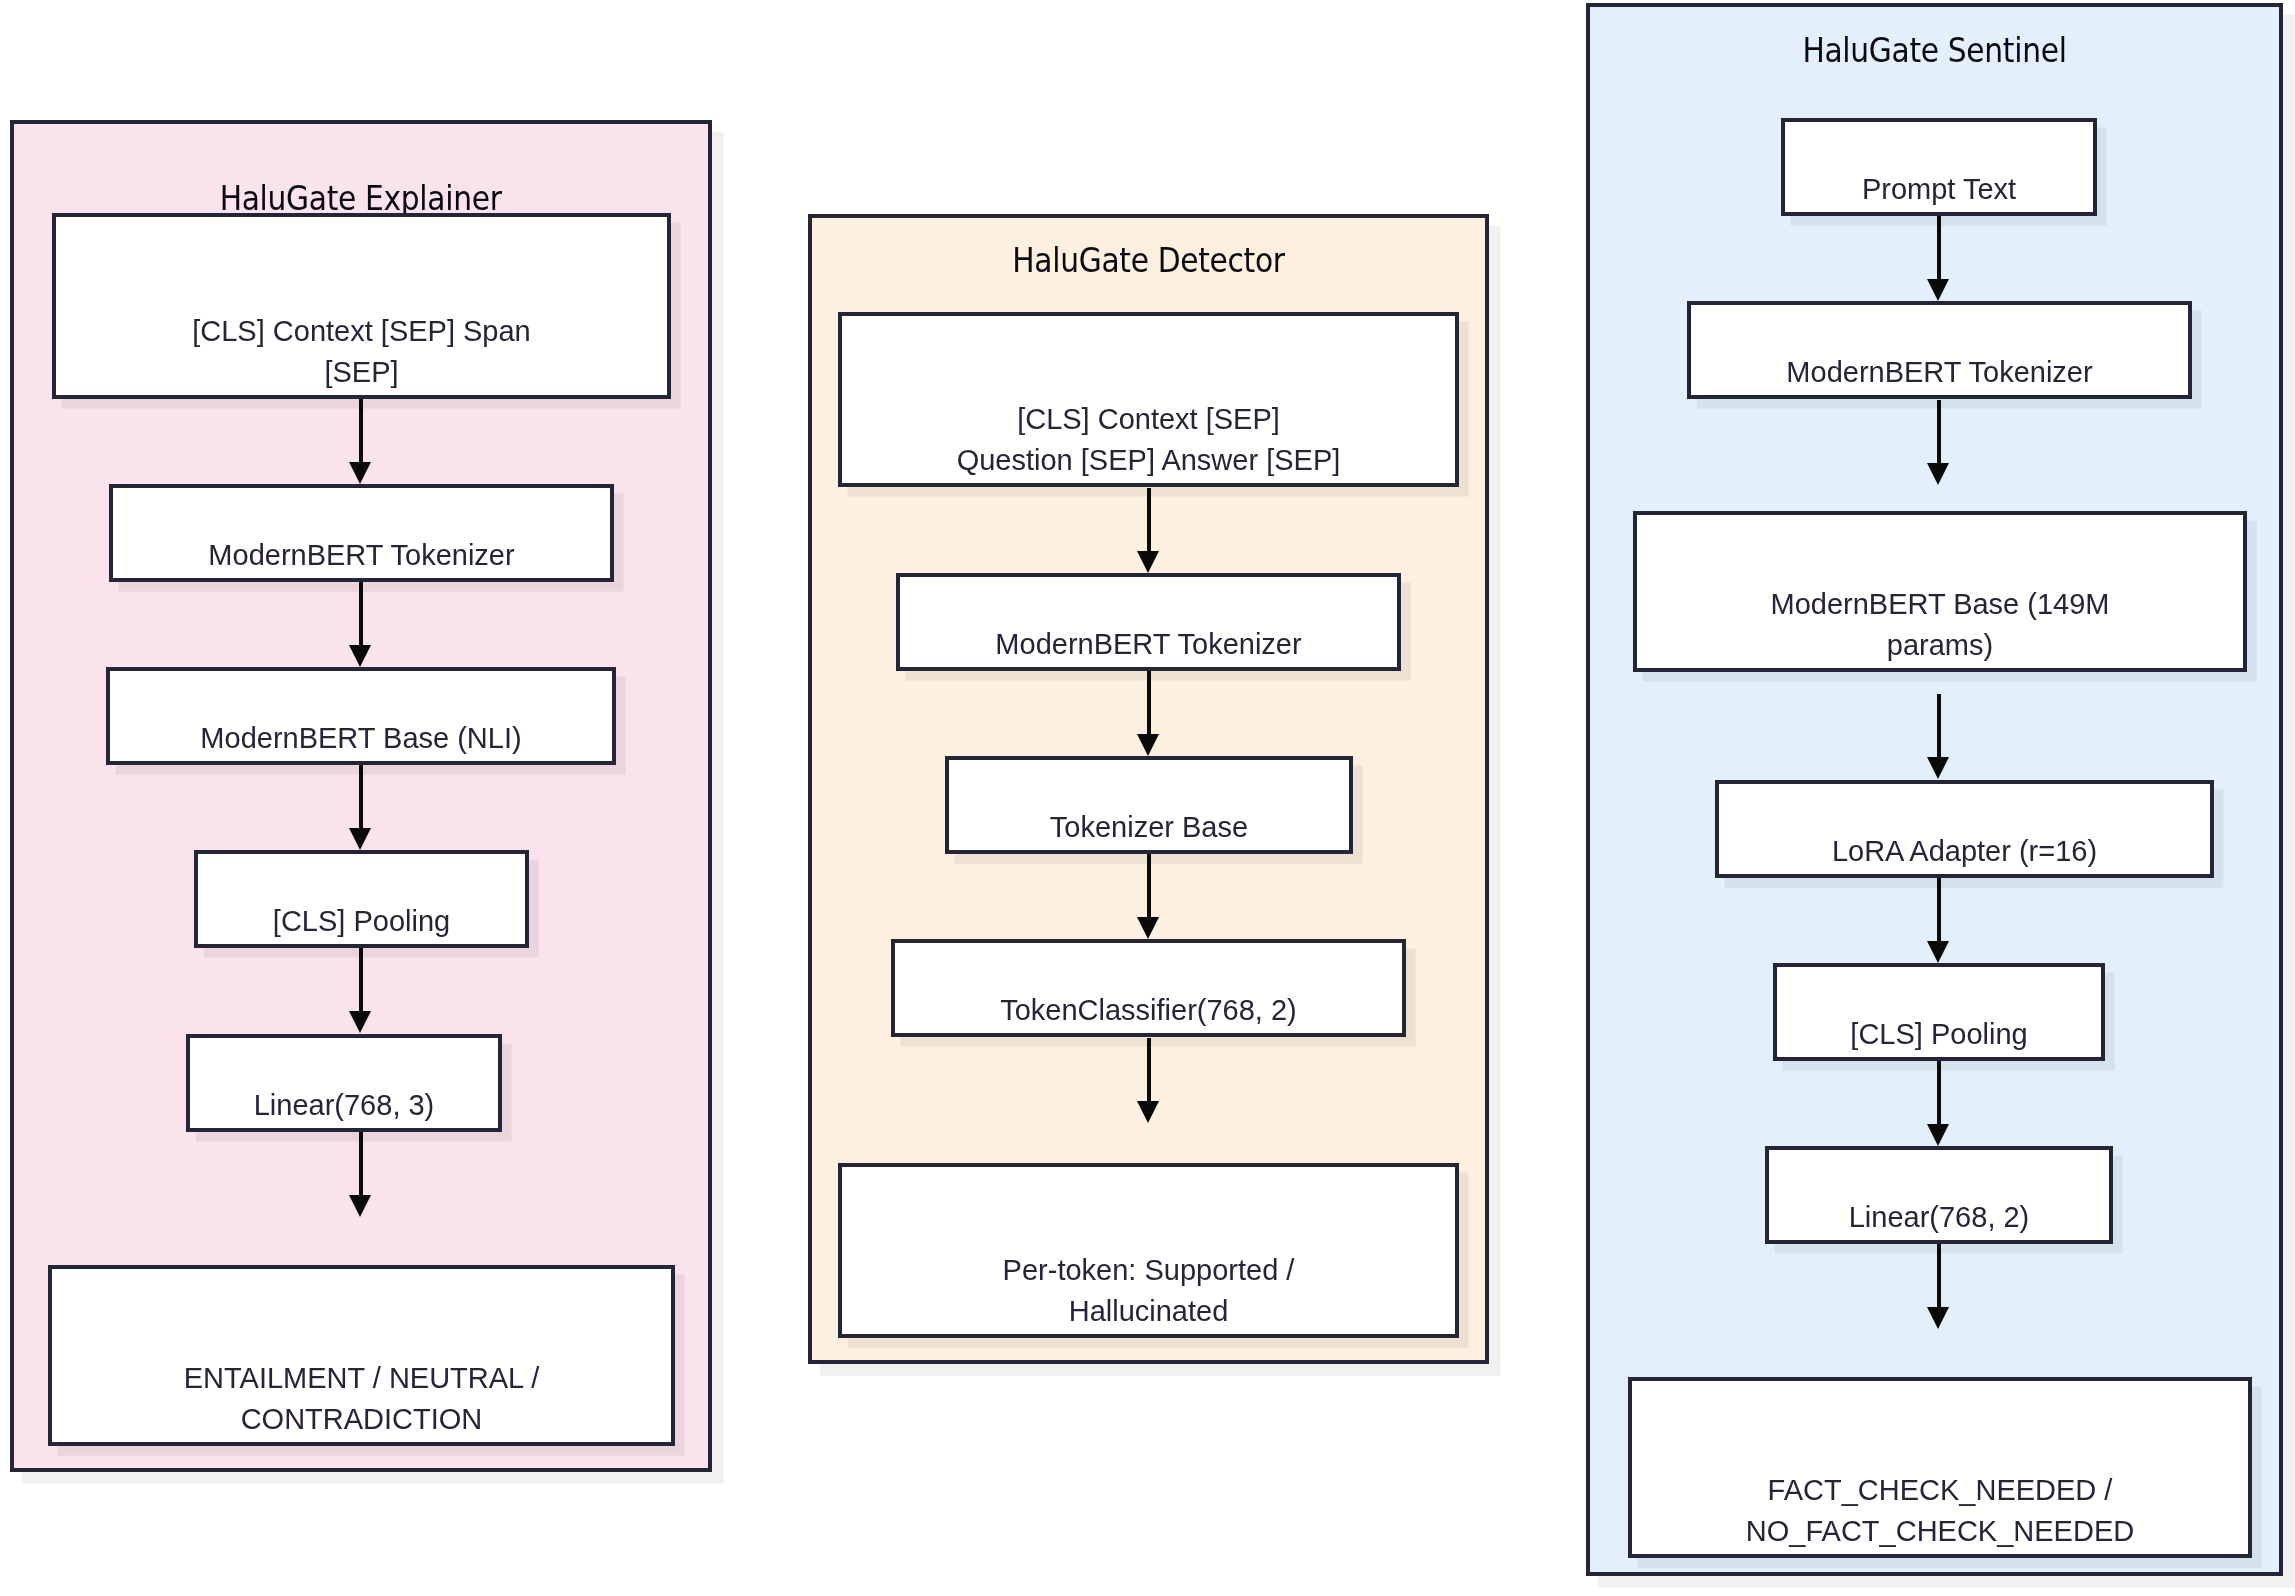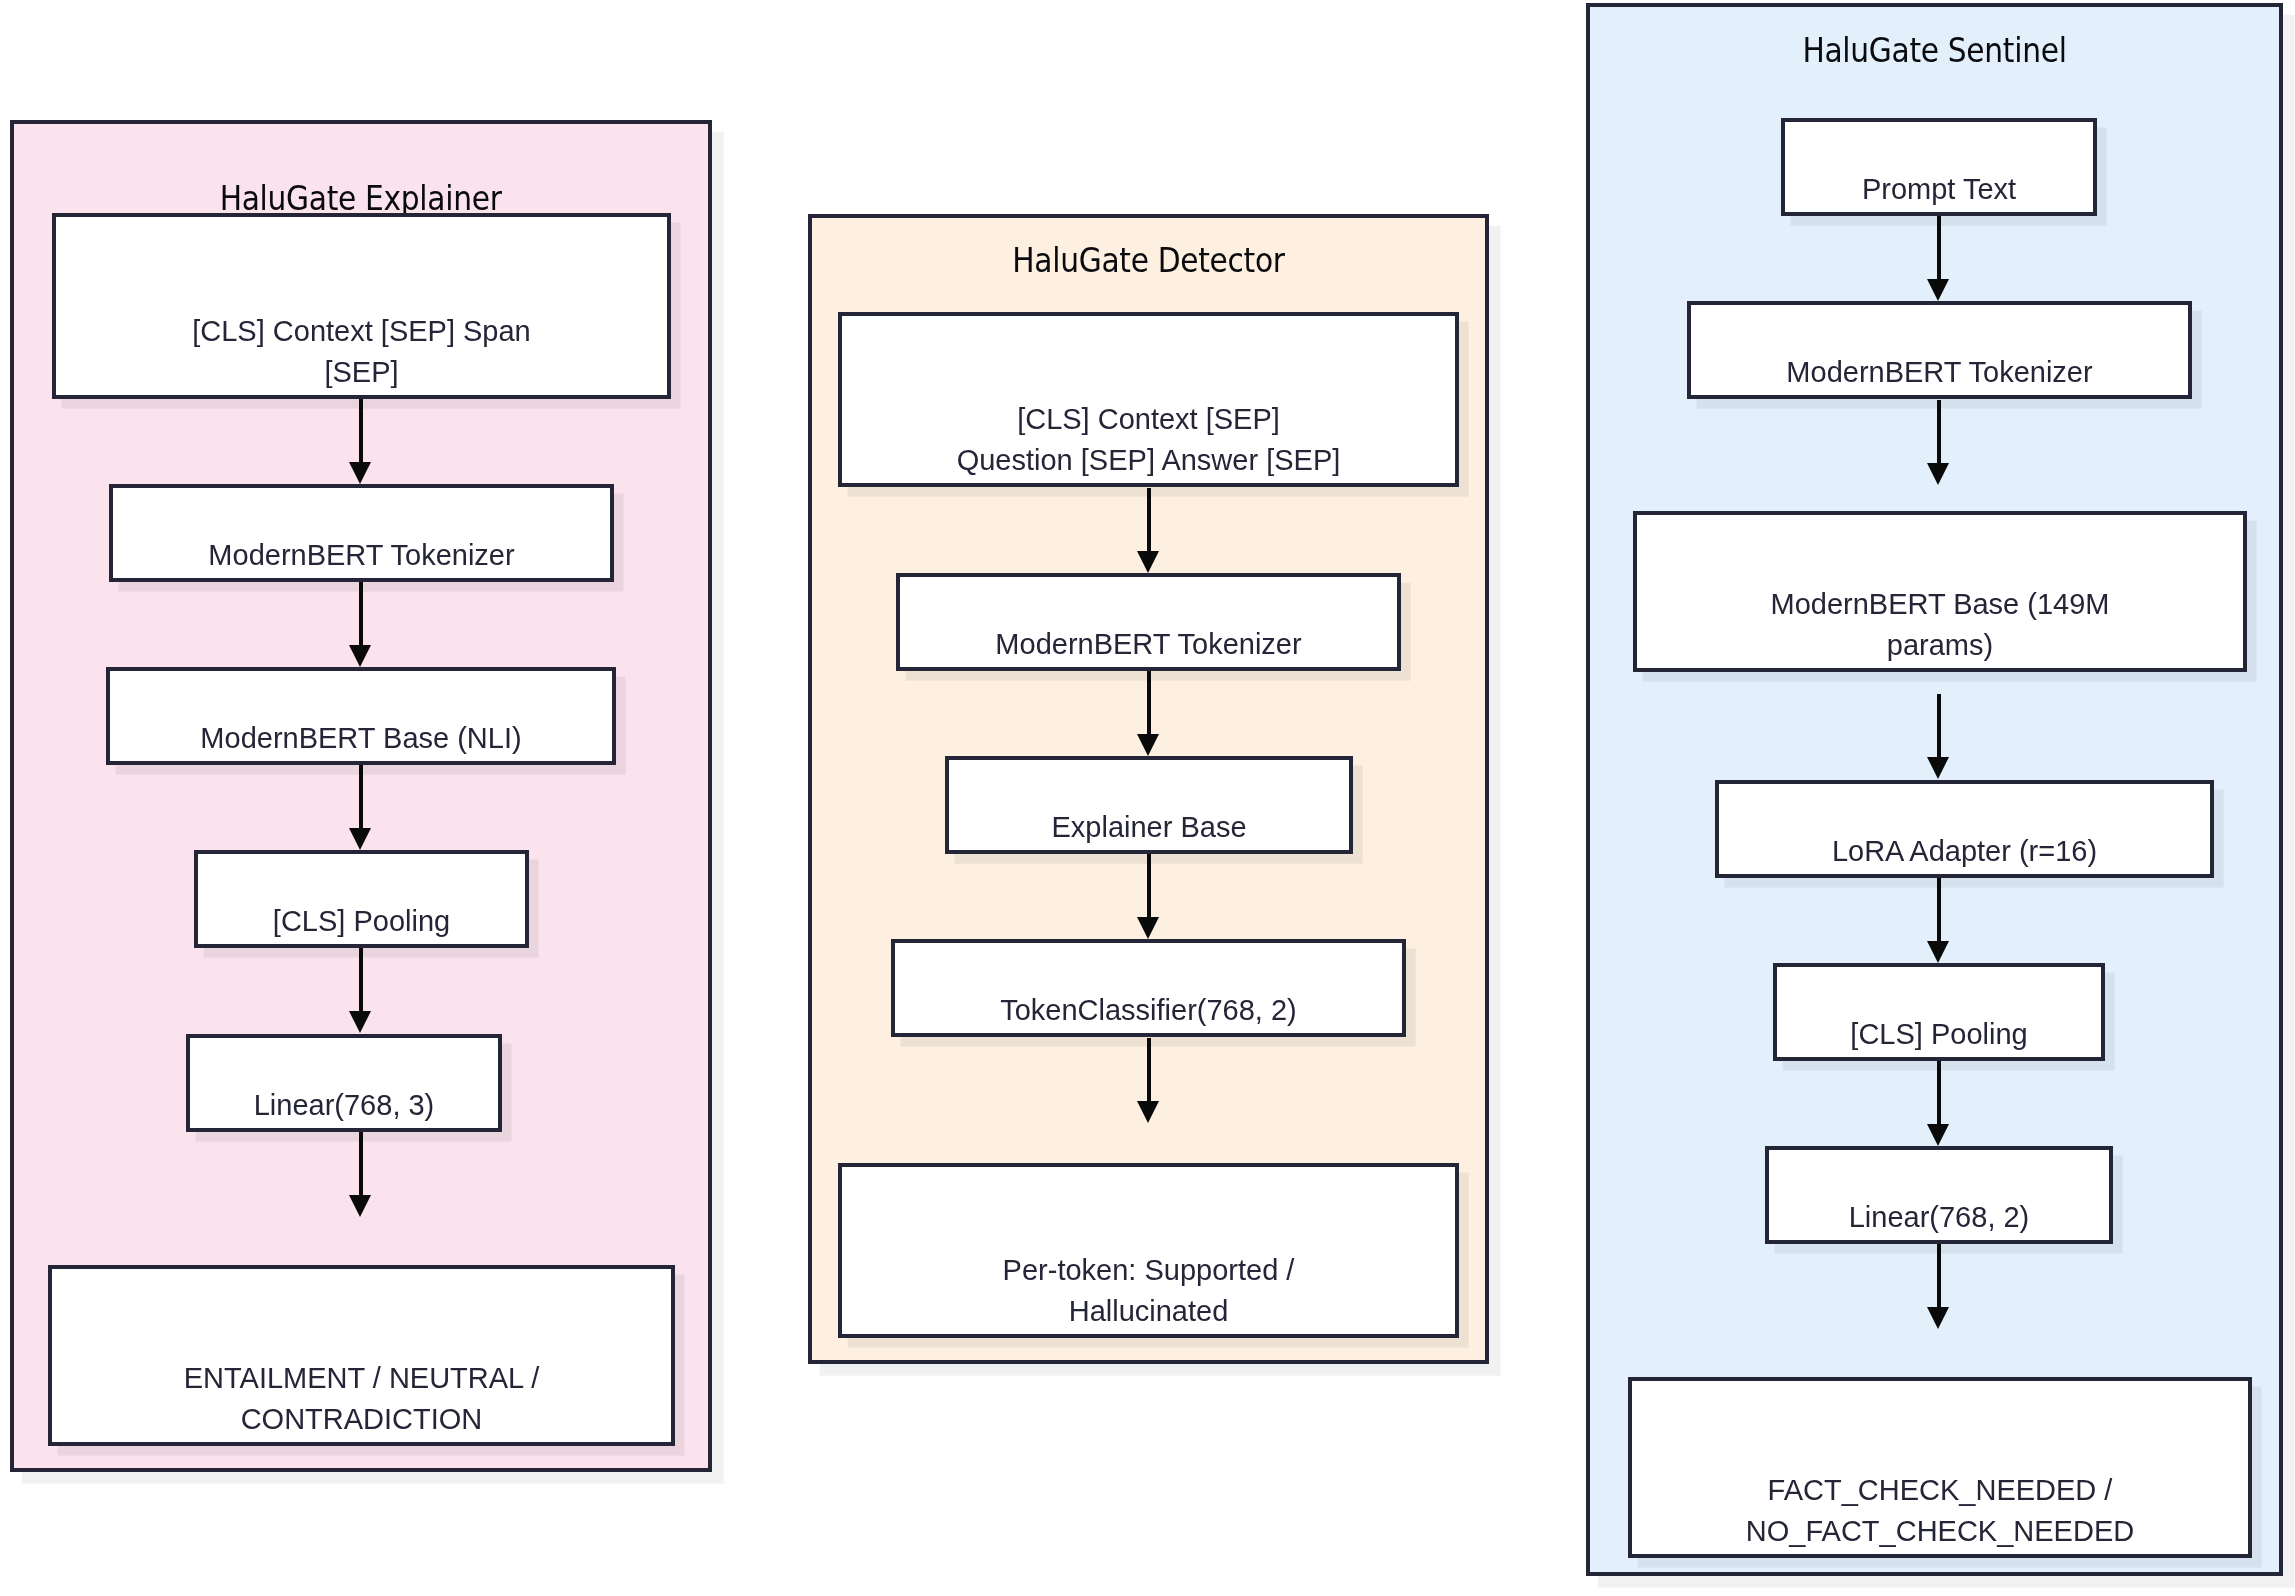--- a/index.html
+++ b/index.html
@@ -161,21 +161,21 @@
 
 <div class="node" style="left:896px; top:573px; width:505px; height:98px;">
   <span class="label">ModernBERT Tokenizer</span>
 </div>
 <div class="arrow" style="left:1149px; top:671px;">
   <div class="shaft" style="height:63px;"></div>
   <div class="head" style="top:63px;"></div>
 </div>
 
 <div class="node" style="left:945px; top:756px; width:408px; height:98px;">
-  <span class="label">Explainer Base</span>
+  <span class="label">Tokenizer Base</span>
 </div>
 <div class="arrow" style="left:1149px; top:854px;">
   <div class="shaft" style="height:63px;"></div>
   <div class="head" style="top:63px;"></div>
 </div>
 
 <div class="node" style="left:891px; top:939px; width:515px; height:98px;">
   <span class="label">TokenClassifier(768, 2)</span>
 </div>
 <div class="arrow" style="left:1149px; top:1038px;">

